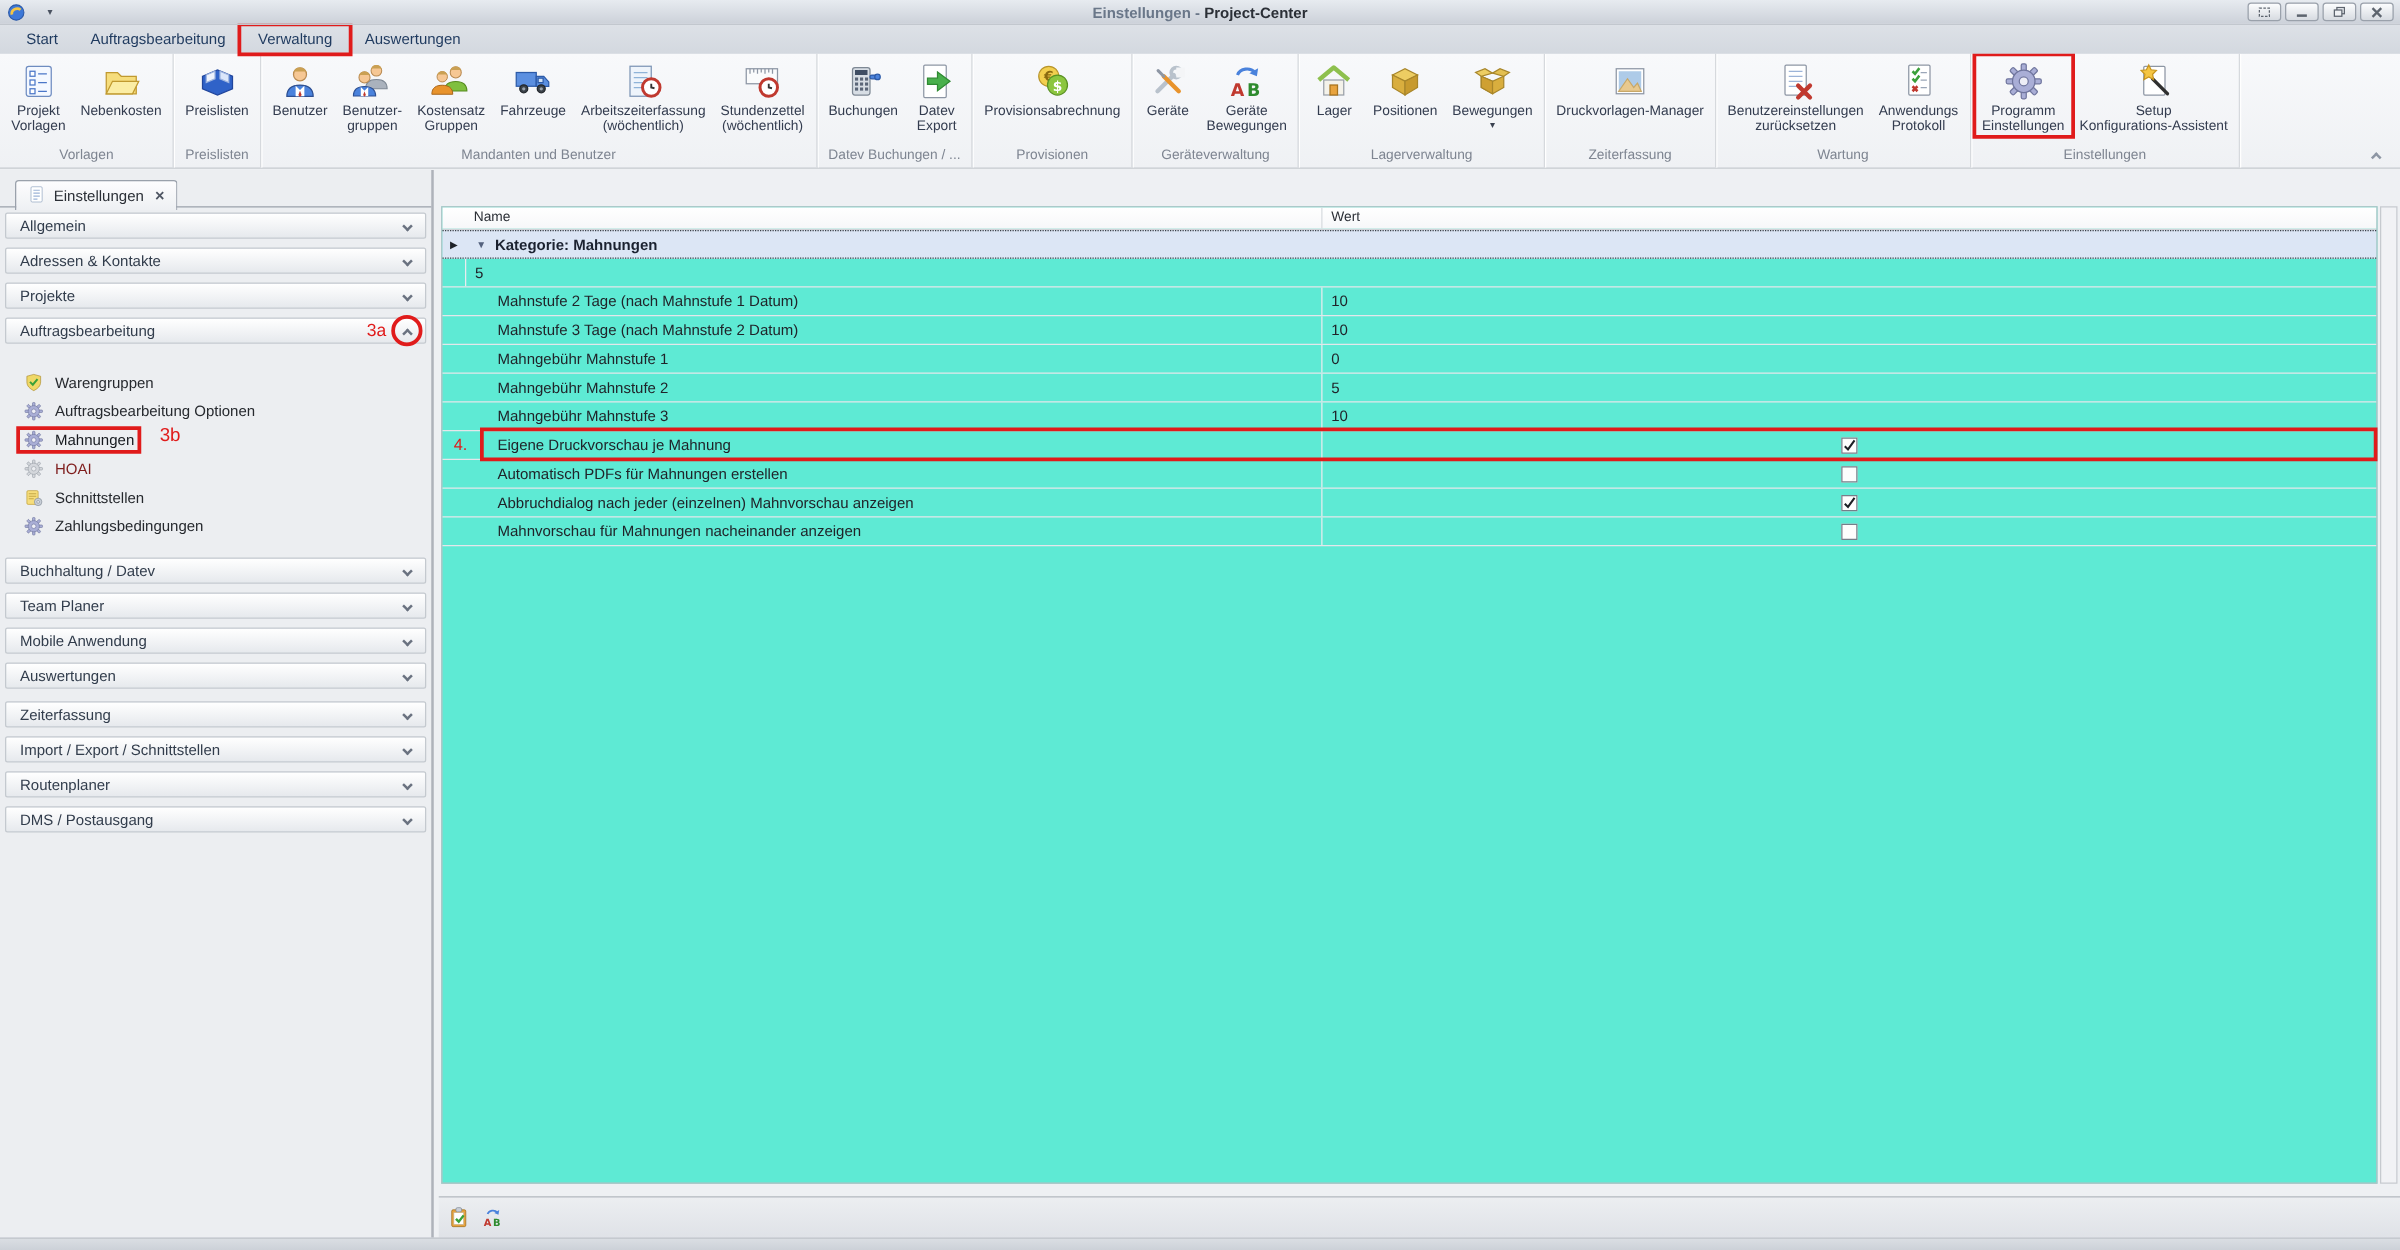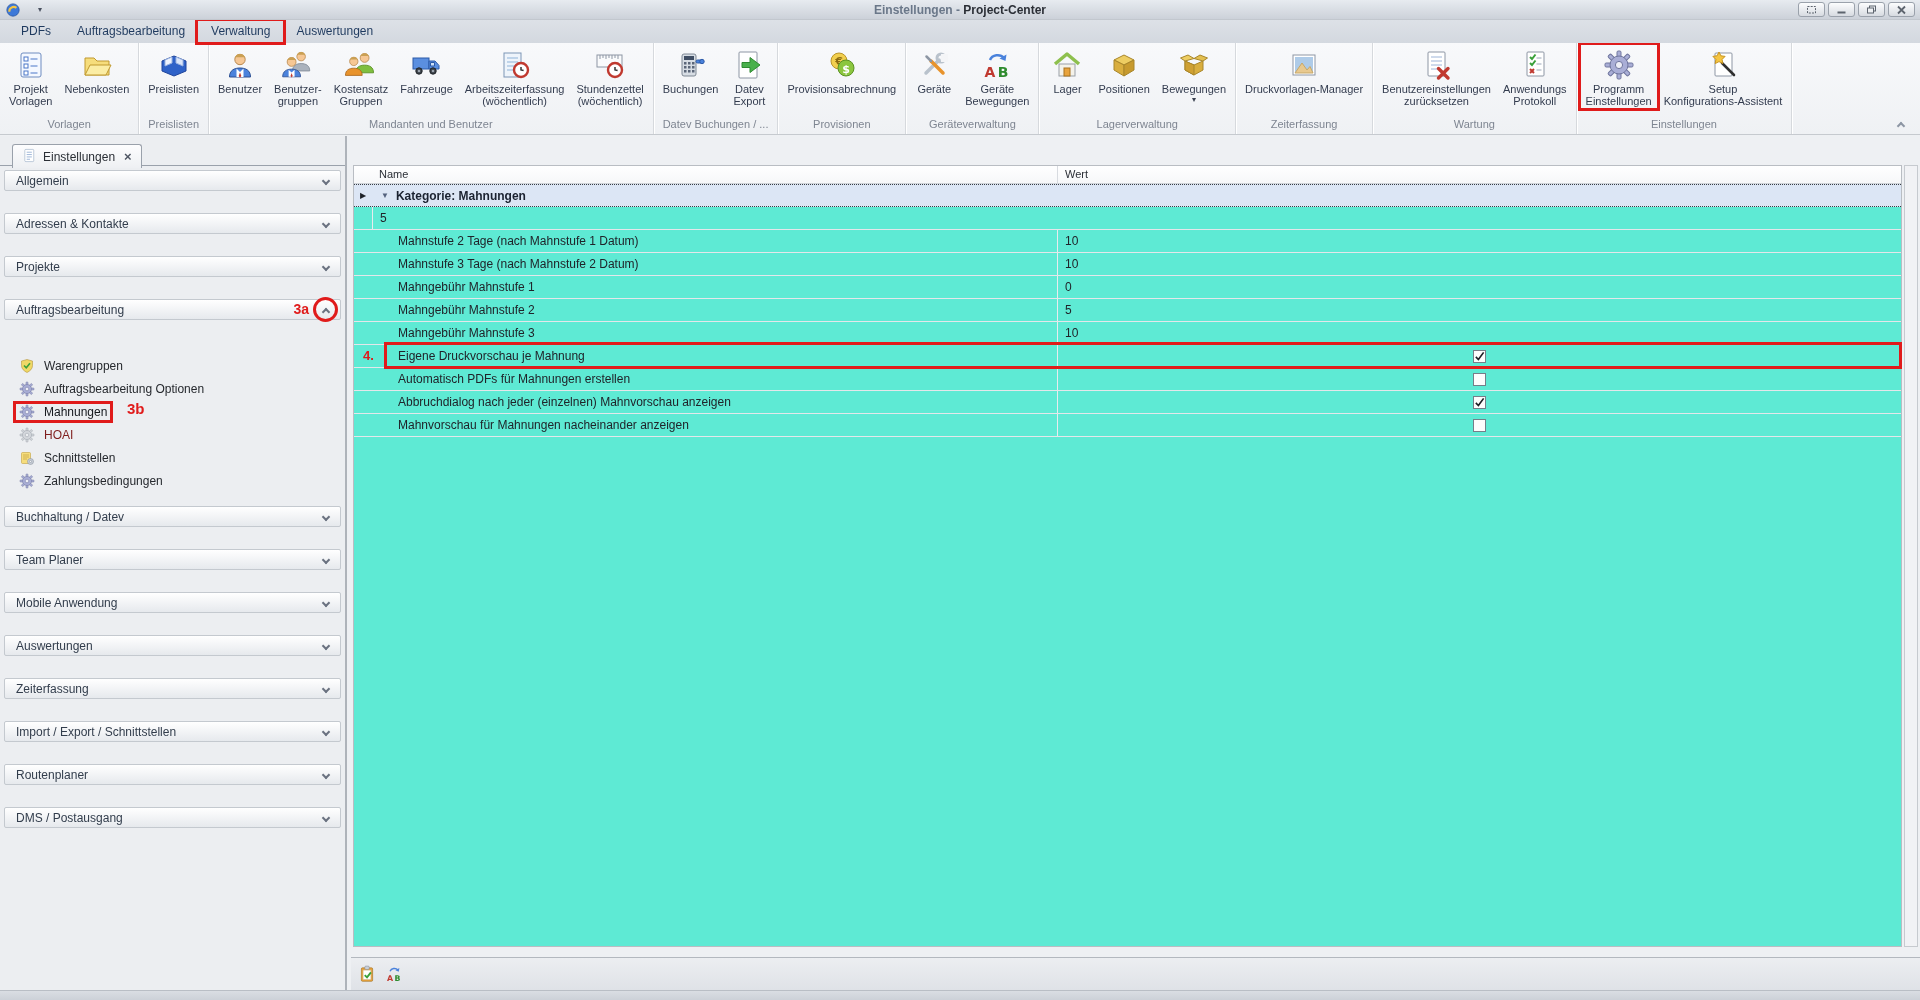--- a/index.html
+++ b/index.html
@@ -28,21 +28,21 @@
   .ribbon-collapse{position:absolute;right:13px;bottom:5px;width:9px;height:9px}
   .chev{display:inline-block;width:6px;height:6px;border-right:2px solid #6a7280;border-bottom:2px solid #6a7280;transform:rotate(45deg)}
   .chev.up{transform:rotate(-135deg)}
   .chev.lite{border-color:#8d96a4}
   
   .sidebar{position:absolute;top:136px;left:0;width:347px;bottom:10px;background:#eceef1;border-right:2px solid #aeb3ba}
   .tabstrip{height:30px;border-bottom:1px solid #9aa1ab;padding:7px 0 0 12px}
   .doc-tab{display:inline-flex;align-items:center;gap:6px;height:24px;padding:0 9px;background:linear-gradient(#fdfdfe,#eef0f3);border:1px solid #9aa1ab;border-bottom:none;border-radius:3px 3px 0 0;position:relative;top:1px;font-size:12px;color:#2b2f36}
   .doc-tab .close{color:#4f5663;font-weight:bold;font-size:13px;line-height:13px;margin-left:3px}
   .sections{padding:4px 4px 0 4px}
-  .sec{height:21px;margin-bottom:22px;background:linear-gradient(#ffffff,#e6e9ed);border:1px solid #c4c9cf;border-radius:2px;display:flex;align-items:center;padding:0 11px;font-size:12px;color:#323d4c;position:relative}
+  .sec{height:21px;margin-bottom:7px;background:linear-gradient(#ffffff,#e6e9ed);border:1px solid #c4c9cf;border-radius:2px;display:flex;align-items:center;padding:0 11px;font-size:12px;color:#323d4c;position:relative}
   .sec .chev{position:absolute;right:11px;top:7px}
   .sec .chev.up{top:9px}
   .sec.gap{margin-top:10px}
   .sec-items{padding:12px 0 14px 0}
   .itm{height:23px;display:flex;align-items:center;padding-left:15px;font-size:12px;color:#26292e}
   .itm .wrap{display:inline-flex;align-items:center;gap:9px;position:relative}
   .itm.disabled{color:#7f1d1d}
   .itm.selected .lbl{color:#15181d}
   
   .main{position:absolute;top:136px;left:349px;right:0;bottom:10px;background:#eef0f3}
@@ -58,21 +58,21 @@
   .trow{height:23px;display:flex;align-items:stretch;border-bottom:1px solid #e4e7ea;position:relative;font-size:12px;color:#20242a}
   .c-ind{width:18px}
   .c-name{width:685px;display:flex;align-items:center;padding-left:26px}
   .c-wert{flex:1;display:flex;align-items:center;padding-left:7px;border-left:1px solid #e9ebee}
   .c-wert.center{justify-content:center;padding-left:0}
   .cbx{width:13px;height:13px;border:1px solid #767e89;background:#fdfdfd;display:flex;align-items:center;justify-content:center}
   .vscroll{position:absolute;top:29px;right:2px;width:14px;bottom:43px;background:#f1f2f5;border:1px solid #c6cacf}
   .statusbar{position:absolute;left:2px;right:0;bottom:0;height:33px;background:linear-gradient(#ecEEf1,#dfe2e7);background:linear-gradient(#eceef1,#dfe2e7);border-top:1px solid #b3b8bf;display:flex;align-items:center;padding-left:7px;gap:9px}
   .bottombar{position:absolute;bottom:0;left:0;right:0;height:10px;background:linear-gradient(#dadee3,#ccd1d8);border-top:1px solid #b9bec5;z-index:5}
   
-  .ann-label{position:absolute;color:#e01b1b;font-weight:bold;font-size:14px;z-index:40;line-height:14px;font-family:"Liberation Sans",sans-serif}
+  .ann-label{position:absolute;color:#e01b1b;font-weight:normal;font-size:14px;z-index:40;line-height:14px;font-family:"Liberation Sans",sans-serif}
   .ann-frame{position:absolute;border:3px solid #e01b1b;z-index:35;pointer-events:none}
   .mtab .ann-frame{inset:-2px -3px}
   .mtab .ann-label{top:-20px;left:1px}
   .rbtn .ann-frame{inset:-4px -2px -3px -2px}
   .rbtn .ann-label{top:-21px;left:-12px}
   .sec .ann-circle{position:absolute;right:2px;top:-3px;width:25px;height:25px;border:3px solid #e01b1b;border-radius:50%;z-index:35;pointer-events:none}
   .sec .ann-label{right:31px;top:2px}
   .itm .ann-frame{inset:-3px -6px}
   .itm .ann-label{right:-37px;top:-2px;font-size:15px}
   .trow .ann-frame{left:30px;right:-1px;top:-3px;bottom:-2px}
@@ -109,21 +109,21 @@
       </div>
       <div class="winbtn">
         <svg width="11" height="10" viewBox="0 0 11 10">
           <path d="M2 1.5 L9 8.5 M9 1.5 L2 8.5" stroke="#5d646e" stroke-width="1.8"></path>
         </svg>
       </div>
     </div>
 </div>
 
 <div class="menubar" id="menu-tabs">
-    <div class="mtab"><span>PDFs</span></div>
+    <div class="mtab"><span>Start</span></div>
     <div class="mtab"><span>Auftragsbearbeitung</span></div>
     <div class="mtab"><span>Verwaltung</span><div class="ann-frame"></div><div class="ann-label">1.</div></div>
     <div class="mtab"><span>Auswertungen</span></div>
   </div>
 
 <div class="ribbon" id="ribbon-groups">
     <div class="rgroup">
       <div class="ritems">
         <div class="rbtn">
           <div class="ric">

